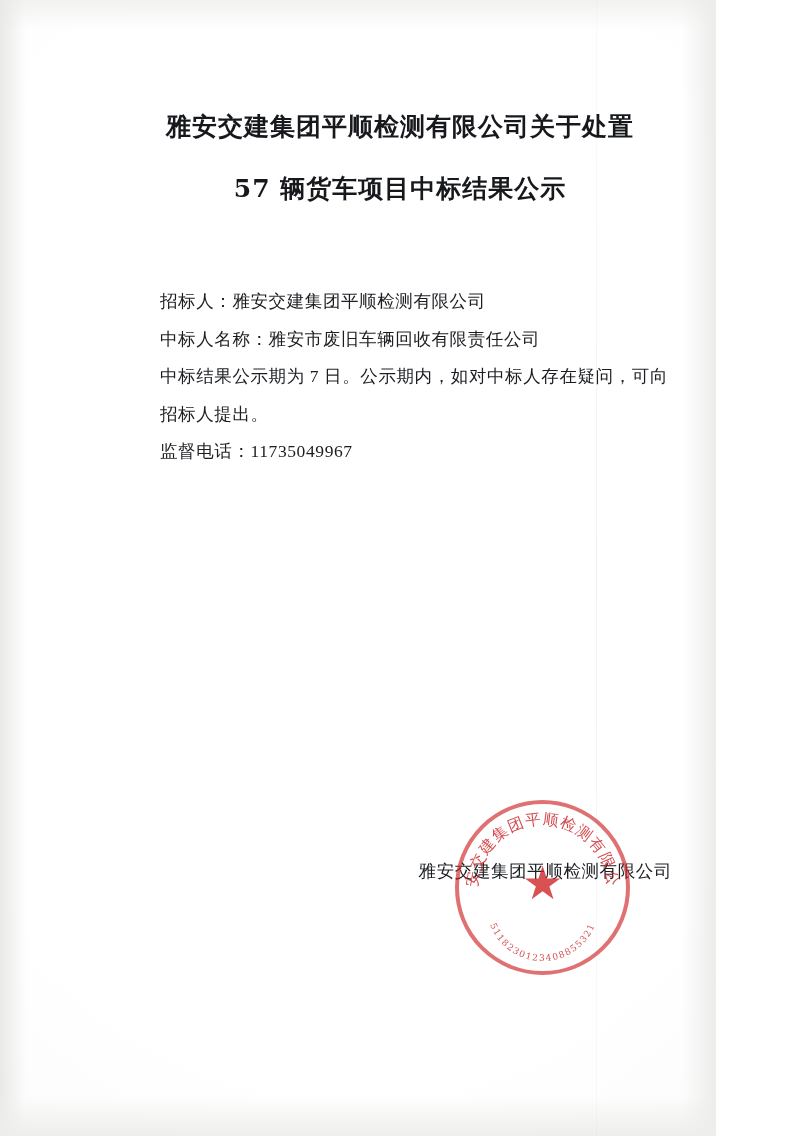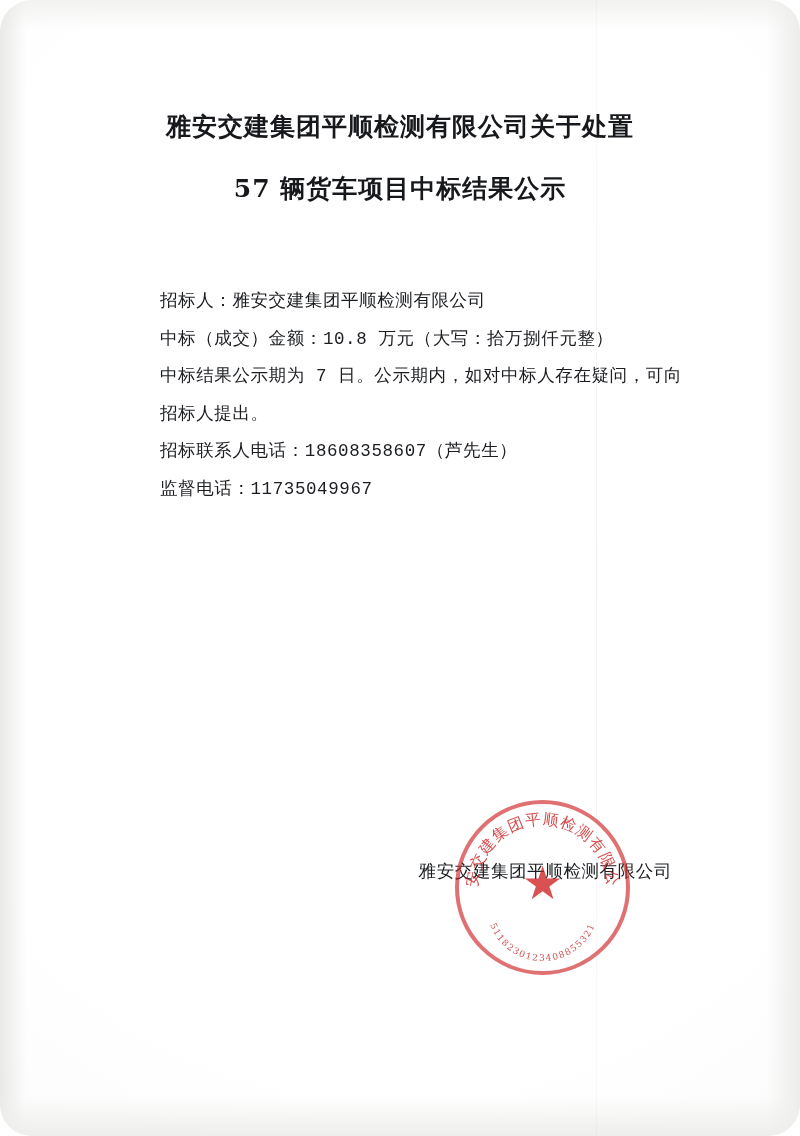--- a/index.html
+++ b/index.html
@@ -10,26 +10,25 @@
     width: 800px;
     height: 1136px;
     background: #ffffff;
     font-family: "Liberation Serif", serif;
     overflow: hidden;
   }
 
   
   .page {
     position: relative;
-    width: 800px;
+    width: 716px;
     height: 1136px;
     background:
       radial-gradient(ellipse 120% 90% at 50% 45%, #ffffff 55%, #fbfbfb 78%, #f3f3f3 100%);
     overflow: hidden;
-    border-radius: 32px;
   }
 
   
   .scan-edge-left {
     position: absolute;
     left: 0; top: 0;
     width: 26px; height: 100%;
     background: linear-gradient(to right, #e9e9e7 0%, rgba(255,255,255,0) 100%);
     pointer-events: none;
   }
@@ -91,21 +90,21 @@
 
   .body-block {
     position: absolute;
     left: 124px;
     top: 283px;
     width: 560px;
     font-size: 17.5px;
     line-height: 37.5px;
     color: #1b1d21;
     letter-spacing: 0.6px;
-    font-family: Liberation Mono, monospace;
+    font-family: Liberation Serif, serif;
   }
   .p {
     margin: 0;
   }
   .indent {
     text-indent: 2em;
   }
   .sub {
     padding-left: 36px;
   }
@@ -182,23 +181,22 @@
 
   <div class="content">
 
     <div class="doc-title">
       <span class="line1">雅安交建集团平顺检测有限公司关于处置</span>
       <span class="line2">57 辆货车项目中标结果公示</span>
     </div>
 
     <div class="body-block">
       <p class="p sub">招标人：雅安交建集团平顺检测有限公司</p>
-      <p class="p sub">中标（成交）金额：10.8 万元（大写：拾万捌仟元整）</p>
+      <p class="p sub">中标人名称：雅安市废旧车辆回收有限责任公司</p>
       <p class="p sub">中标结果公示期为 7 日。公示期内，如对中标人存在疑问，可向招标人提出。</p>
-      <p class="p sub">招标联系人电话：18608358607（芦先生）</p>
       <p class="p sub">监督电话：11735049967</p>
     </div>
 
     <div class="sign-block">
       <div>雅安交建集团平顺检测有限公司</div>
     </div>
 
     <div class="seal">
       <div class="seal-ring"></div>
       <svg class="seal-arc-text" viewBox="0 0 175 175">

